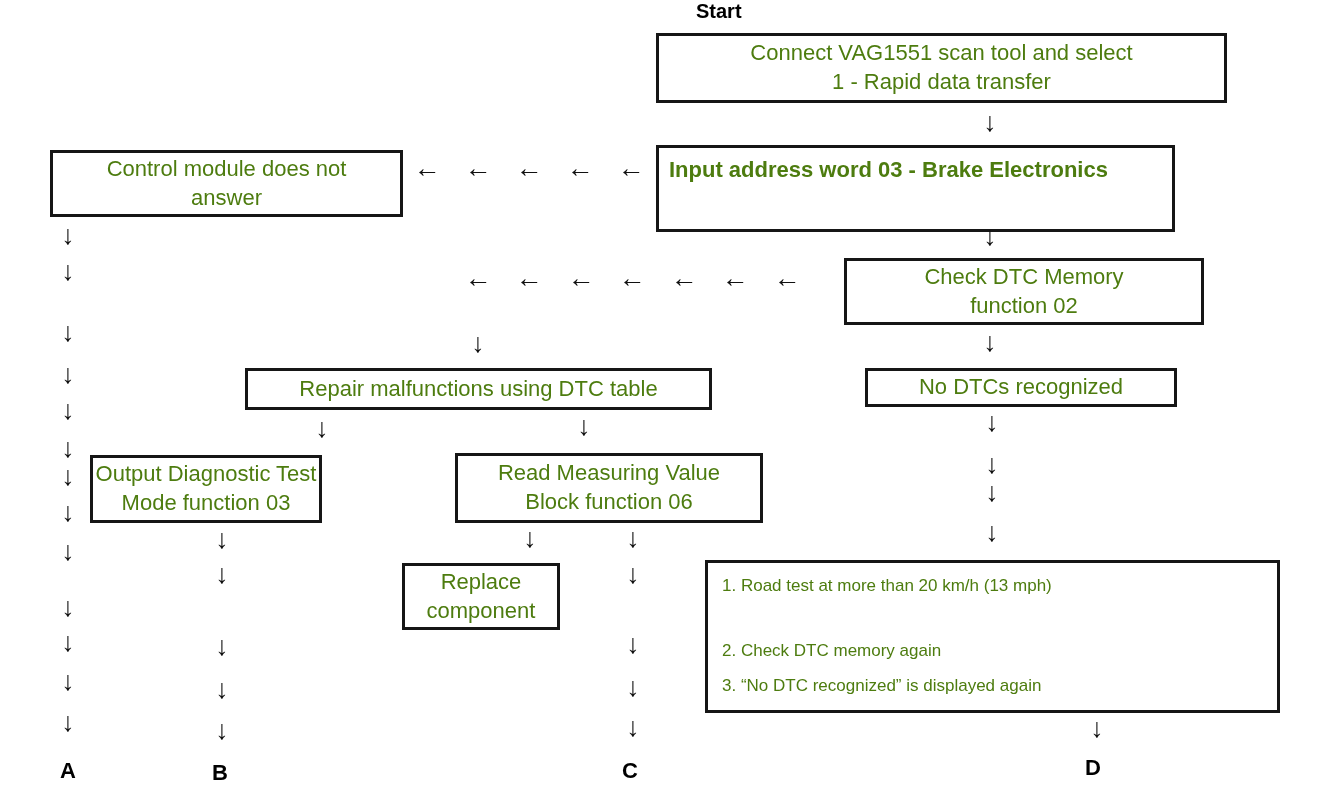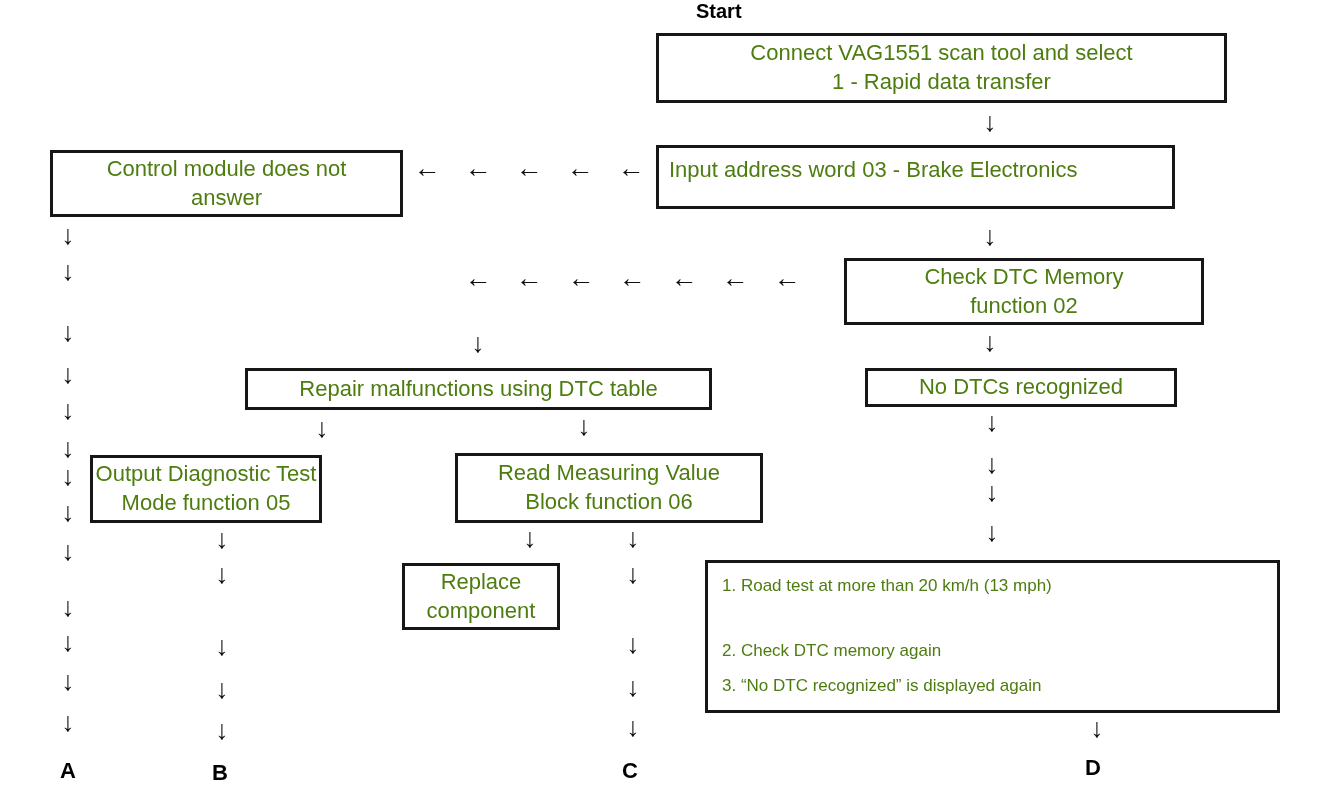--- a/index.html
+++ b/index.html
@@ -40,31 +40,31 @@
 <div class="stage">
 
   <div class="start-label">Start</div>
 
   <div class="node" style="left:656px; top:33px; width:571px; height:70px;">Connect VAG1551 scan tool and select
 1 - Rapid data transfer</div>
 
   <div class="node" style="left:50px; top:150px; width:353px; height:67px;">Control module does not
 answer</div>
 
-  <div class="node top-left" style="left:656px; top:145px; width:519px; height:64px;">Input address word 03 - Brake Electronics</div>
+  <div class="node top-left" style="left:656px; top:145px; width:519px; height:87px;font-weight:bold;">Input address word 03 - Brake Electronics</div>
 
   <div class="node" style="left:844px; top:258px; width:360px; height:67px;">Check DTC Memory
 function 02</div>
 
   <div class="node" style="left:865px; top:368px; width:312px; height:39px;">No DTCs recognized</div>
 
   <div class="node" style="left:245px; top:368px; width:467px; height:42px;">Repair malfunctions using DTC table</div>
 
   <div class="node" style="left:90px; top:455px; width:232px; height:68px;">Output Diagnostic Test
-Mode function 05</div>
+Mode function 03</div>
 
   <div class="node" style="left:455px; top:453px; width:308px; height:70px;">Read Measuring Value
 Block function 06</div>
 
   <div class="node" style="left:402px; top:563px; width:158px; height:67px;">Replace
 component</div>
 
   <div class="node list" style="left:705px; top:560px; width:575px; height:153px;">
     <div class="step step-1">1. Road test at more than 20 km/h (13 mph)</div>
     <div class="step step-2">2. Check DTC memory again</div>

